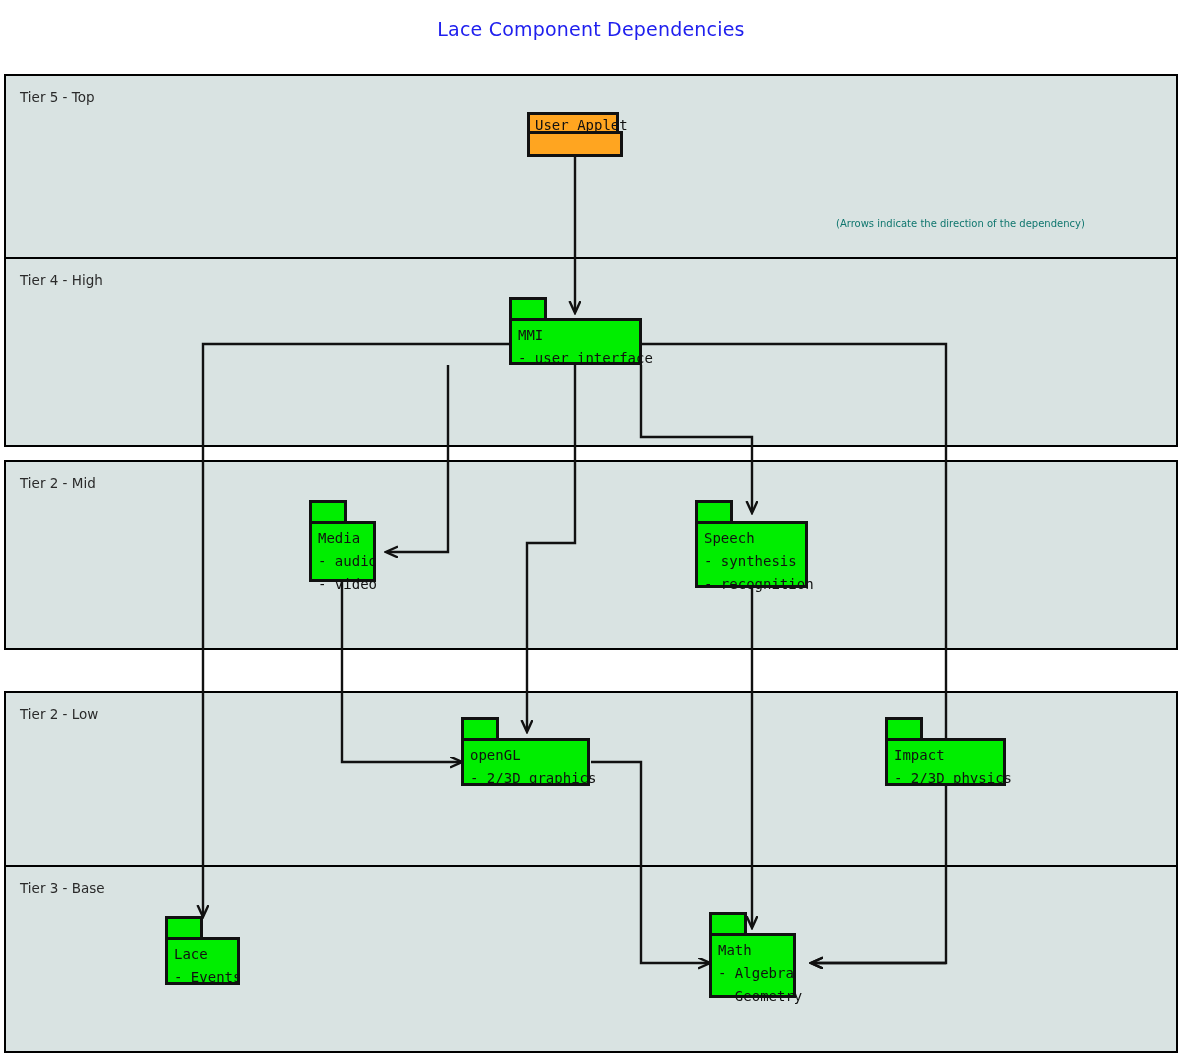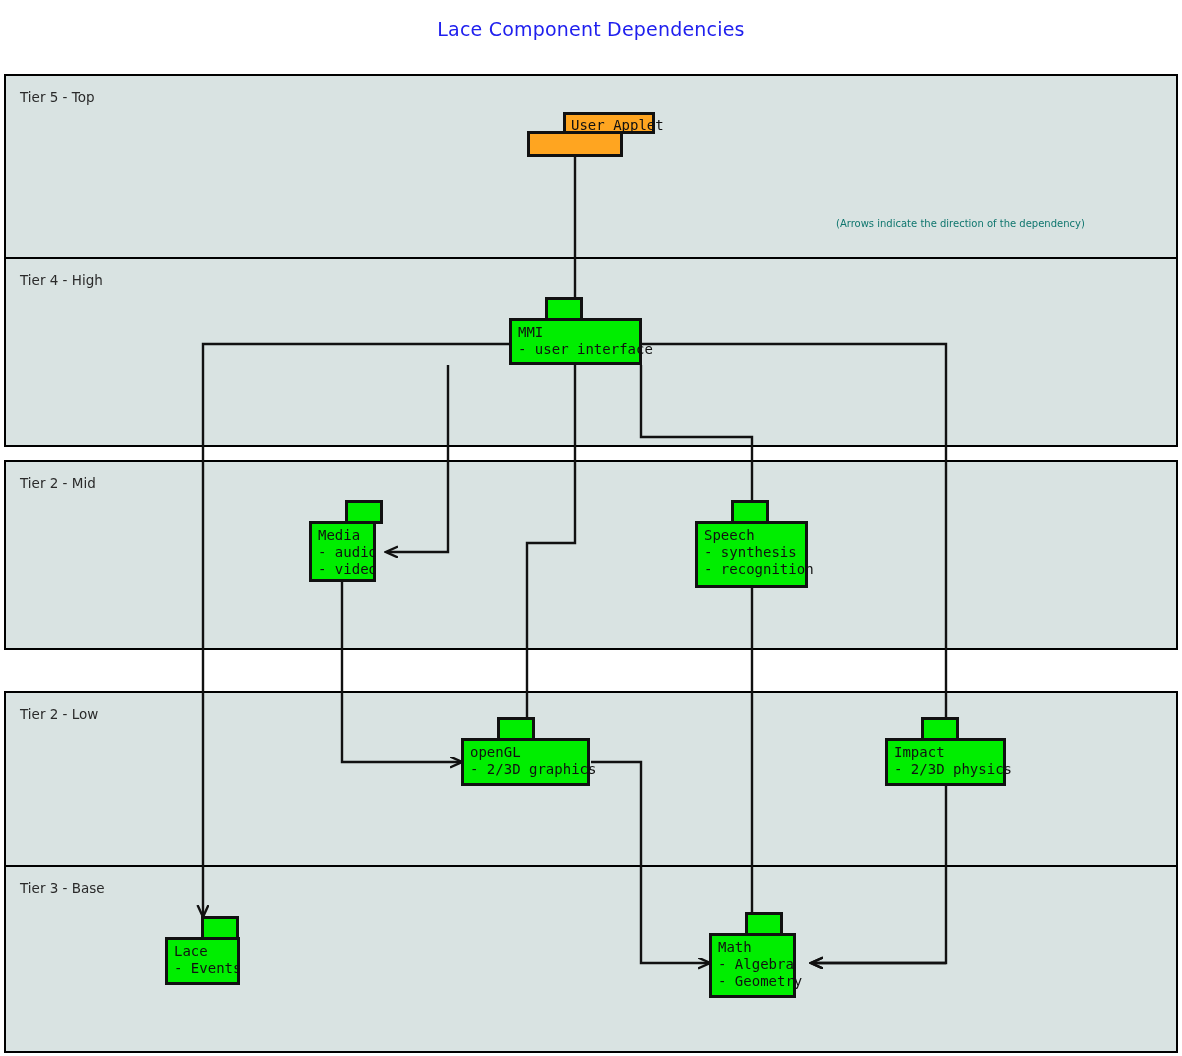--- a/index.html
+++ b/index.html
@@ -45,32 +45,31 @@
 
   
   .pkg{position:absolute;}
   .pkg .tab{
     position:absolute;
     left:0;top:0;
     width:38px;height:24px;
     background:#00ee00;
     border:3px solid #111111;
     box-sizing:border-box;
-    margin-left:36px;
   }
   .pkg .body{
     position:absolute;
     left:0;top:21px;
     background:#00ee00;
     border:3px solid #111111;
     box-sizing:border-box;
     padding:3px 6px 4px 6px;
     font-family:"DejaVu Sans Mono", monospace;
     font-size:14px;
-    line-height:17px;
+    line-height:23px;
     color:#111111;
     white-space:pre;
   }
   .pkg.orange .tab{background:#ffa520;}
   .pkg.orange .body{background:#ffa520;}
   .pkg.applet .tab{
     width:92px;height:22px;
     padding:1px 5px 0 5px;
     font-family:"DejaVu Sans Mono", monospace;
     font-size:14px;

